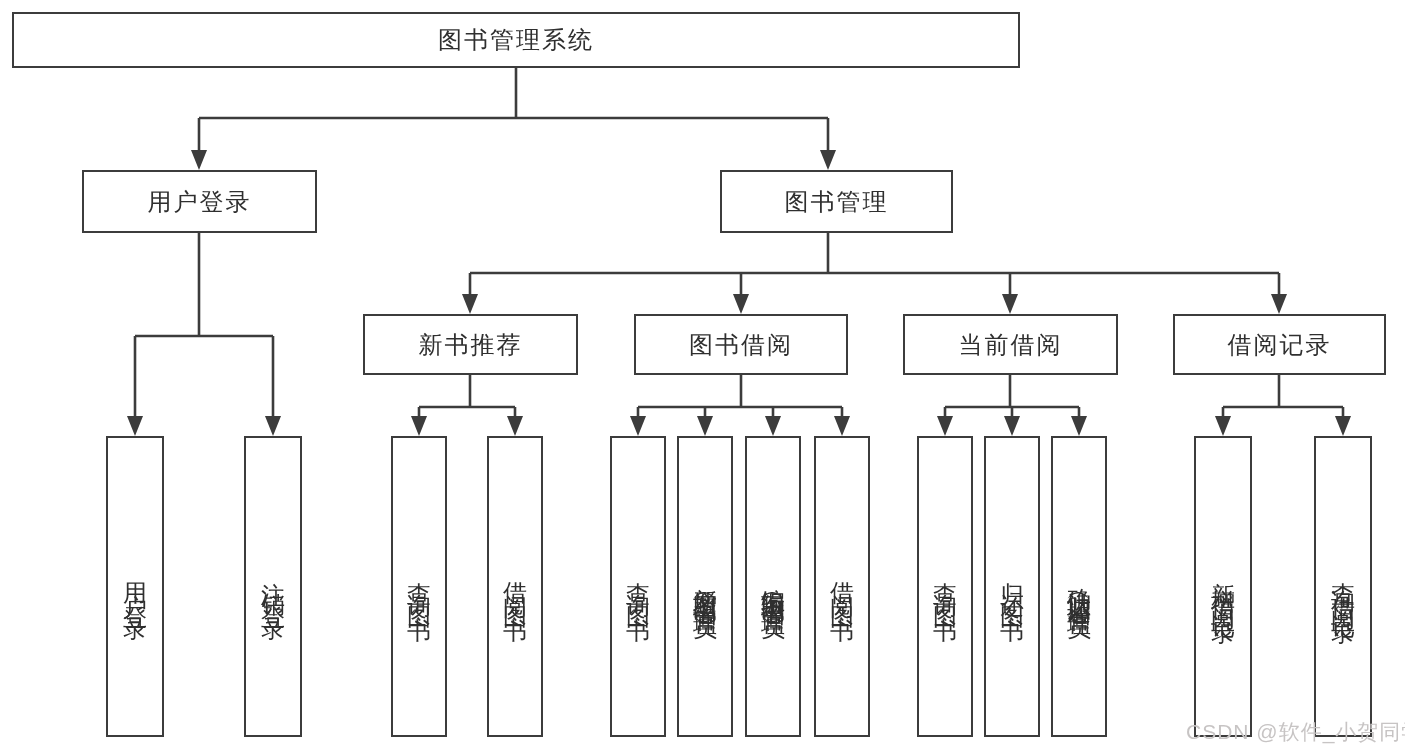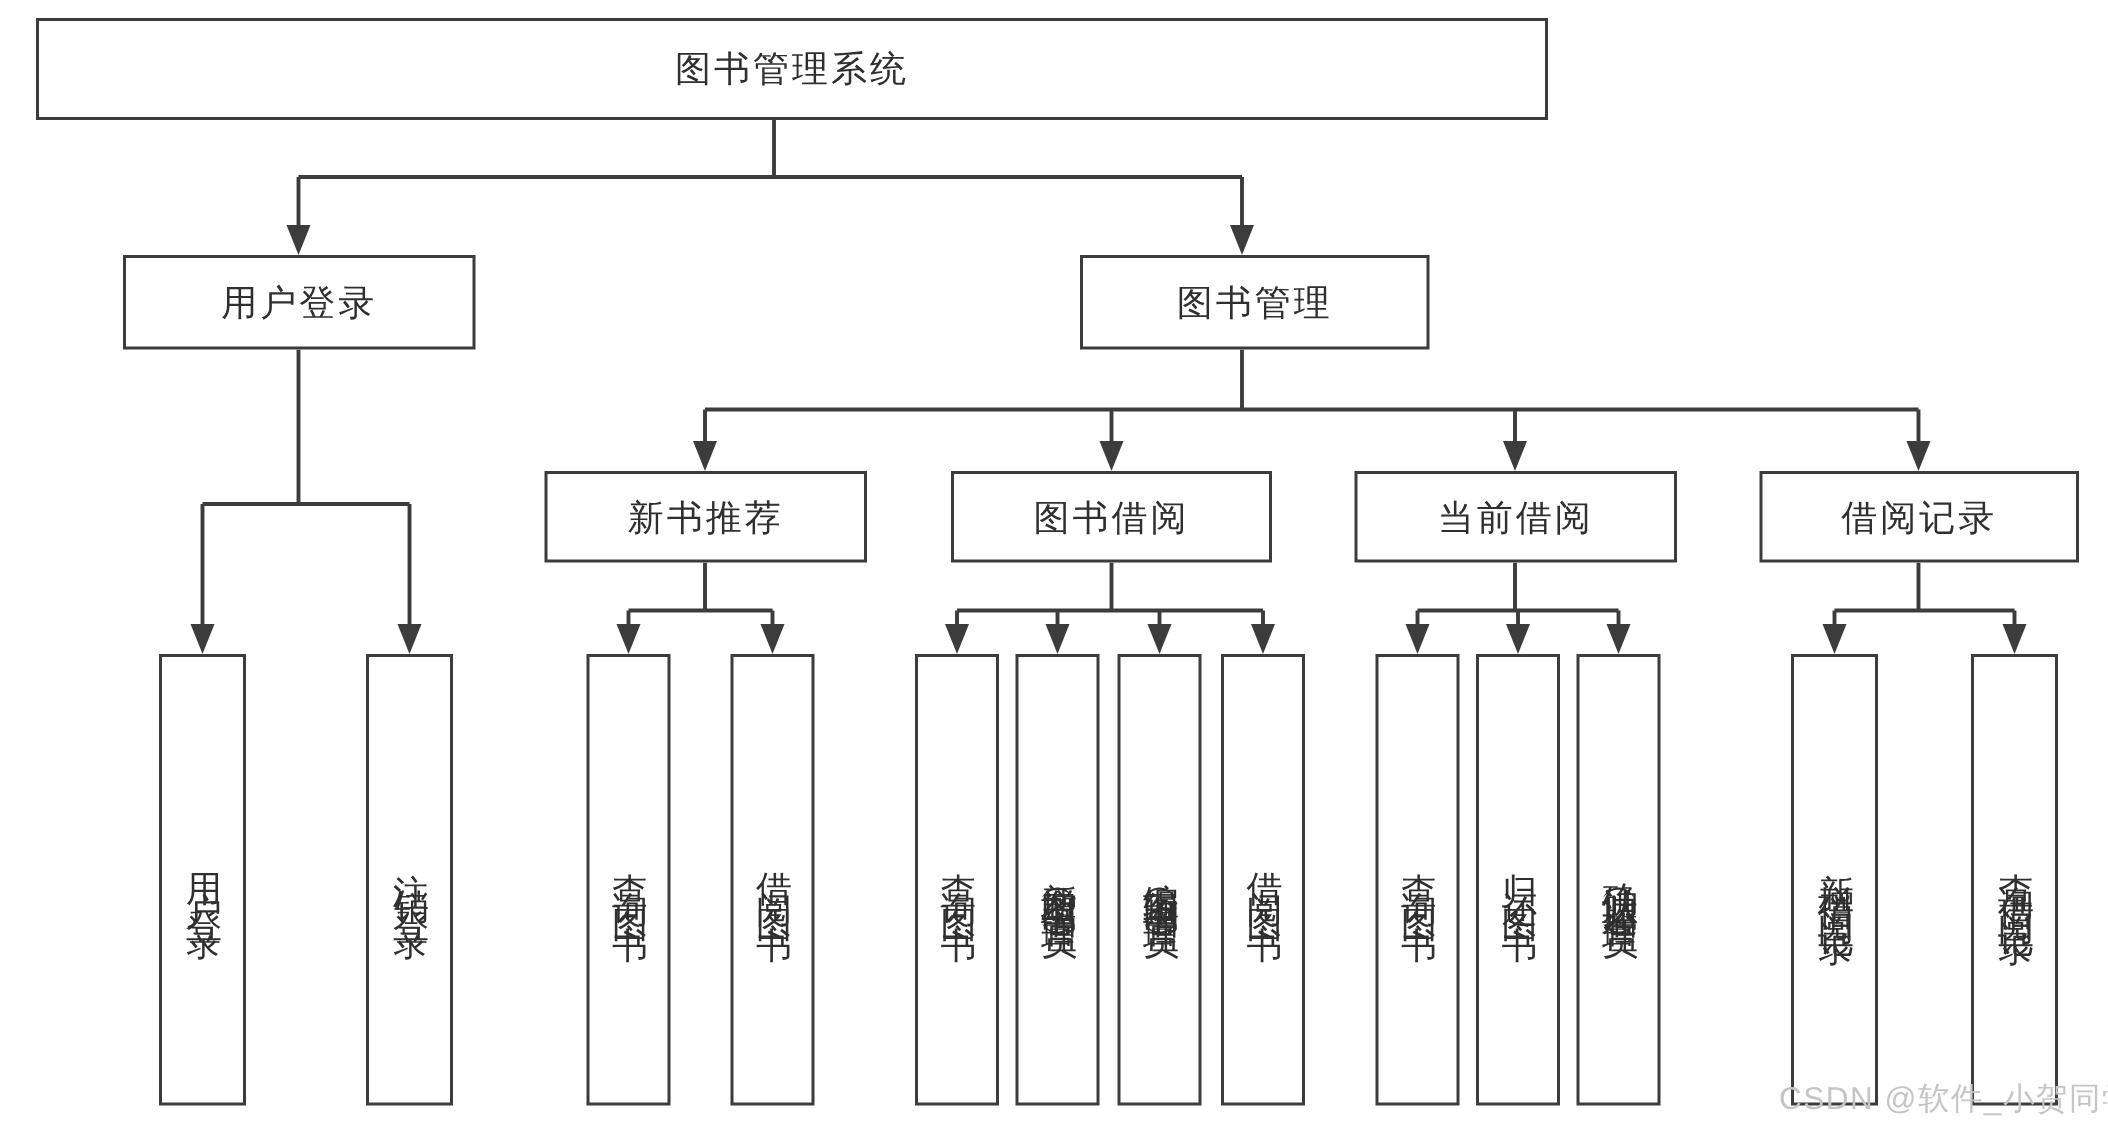--- a/index.html
+++ b/index.html
@@ -40,21 +40,21 @@
     writing-mode: vertical-rl;
     font-size: 24px;
     line-height: 1;
     display: inline-block;
   }
   .v-sp4 span { letter-spacing: 12px; }
   .v-sp6 span { letter-spacing: 8px; }
   .v-sp9 span { letter-spacing: 4px; }
 
   
-  .root       { left: 24px;   top: 12px;  width: 1008px; height: 68px; }
+  .root       { left: 12px;   top: 12px;  width: 1008px; height: 56px; }
   .l2-a       { left: 82px;   top: 170px; width: 235px;  height: 63px; }
   .l2-b       { left: 720px;  top: 170px; width: 233px;  height: 63px; }
   .l3-a       { left: 363px;  top: 314px; width: 215px;  height: 61px; }
   .l3-b       { left: 634px;  top: 314px; width: 214px;  height: 61px; }
   .l3-c       { left: 903px;  top: 314px; width: 215px;  height: 61px; }
   .l3-d       { left: 1173px; top: 314px; width: 213px;  height: 61px; }
   .leaf       { top: 436px; height: 301px; }
   .leaf-1  { left: 106px;  width: 58px; }
   .leaf-2  { left: 244px;  width: 58px; }
   .leaf-3  { left: 391px;  width: 56px; }

